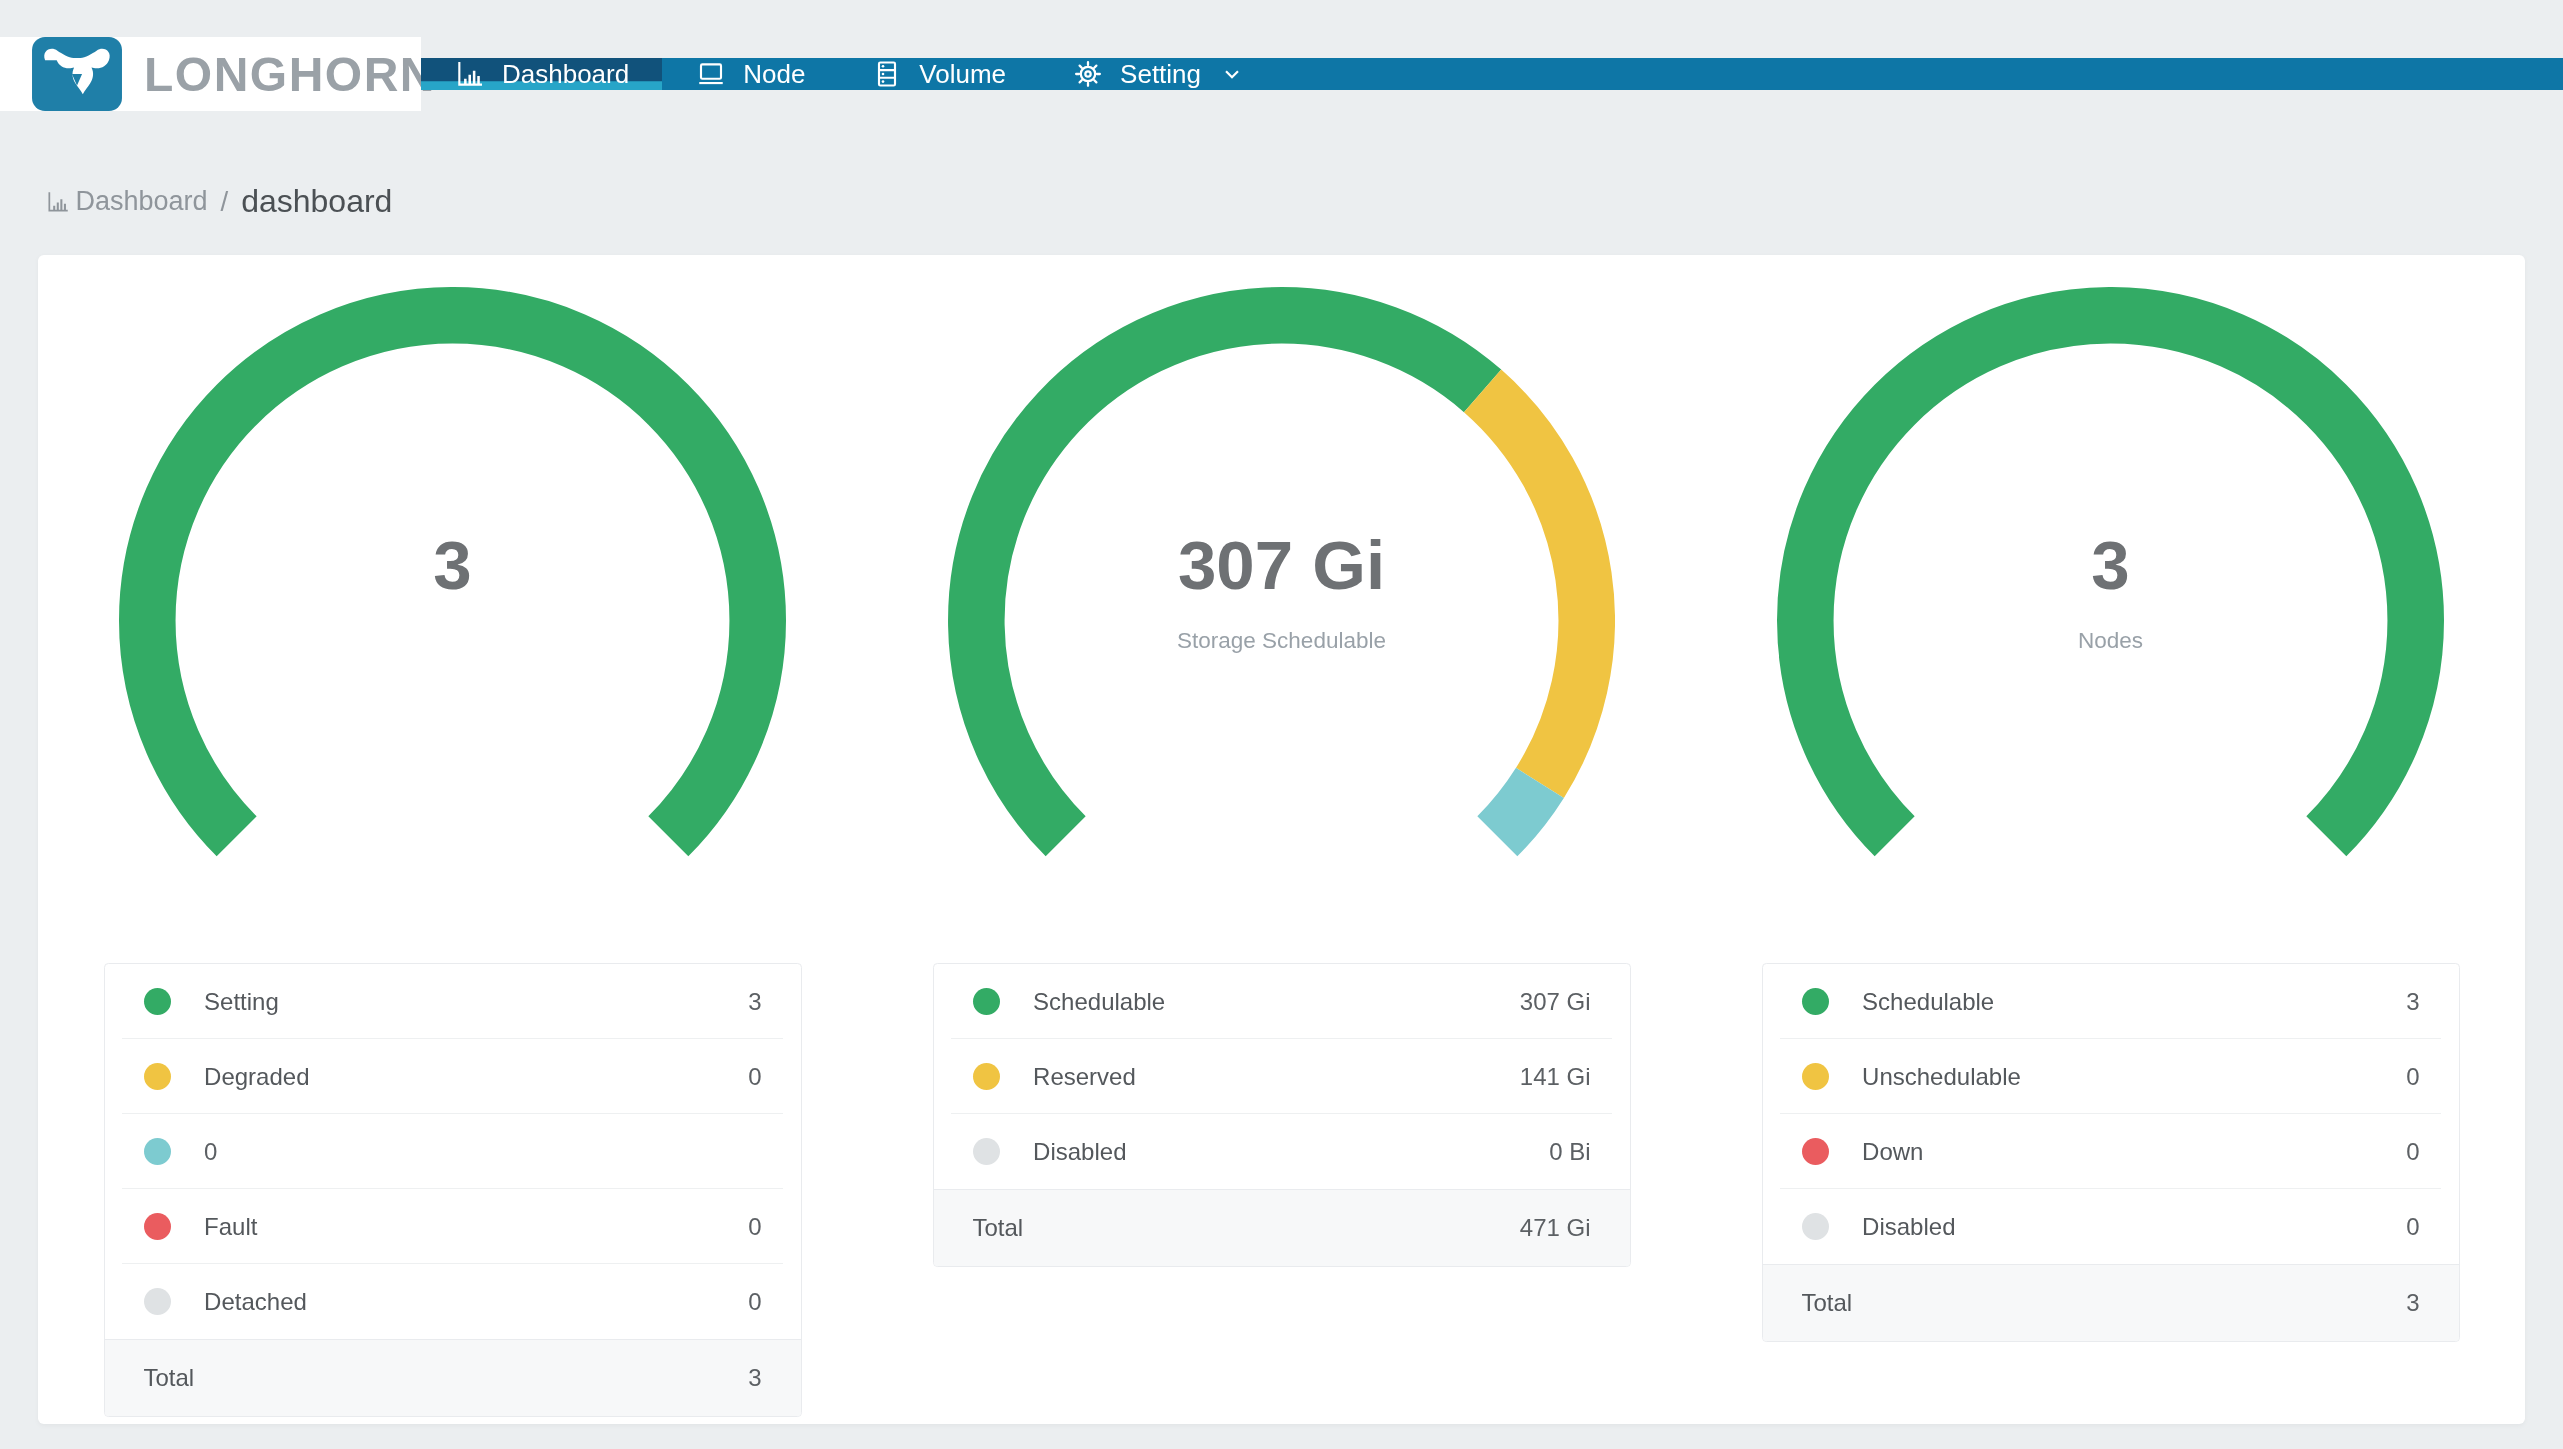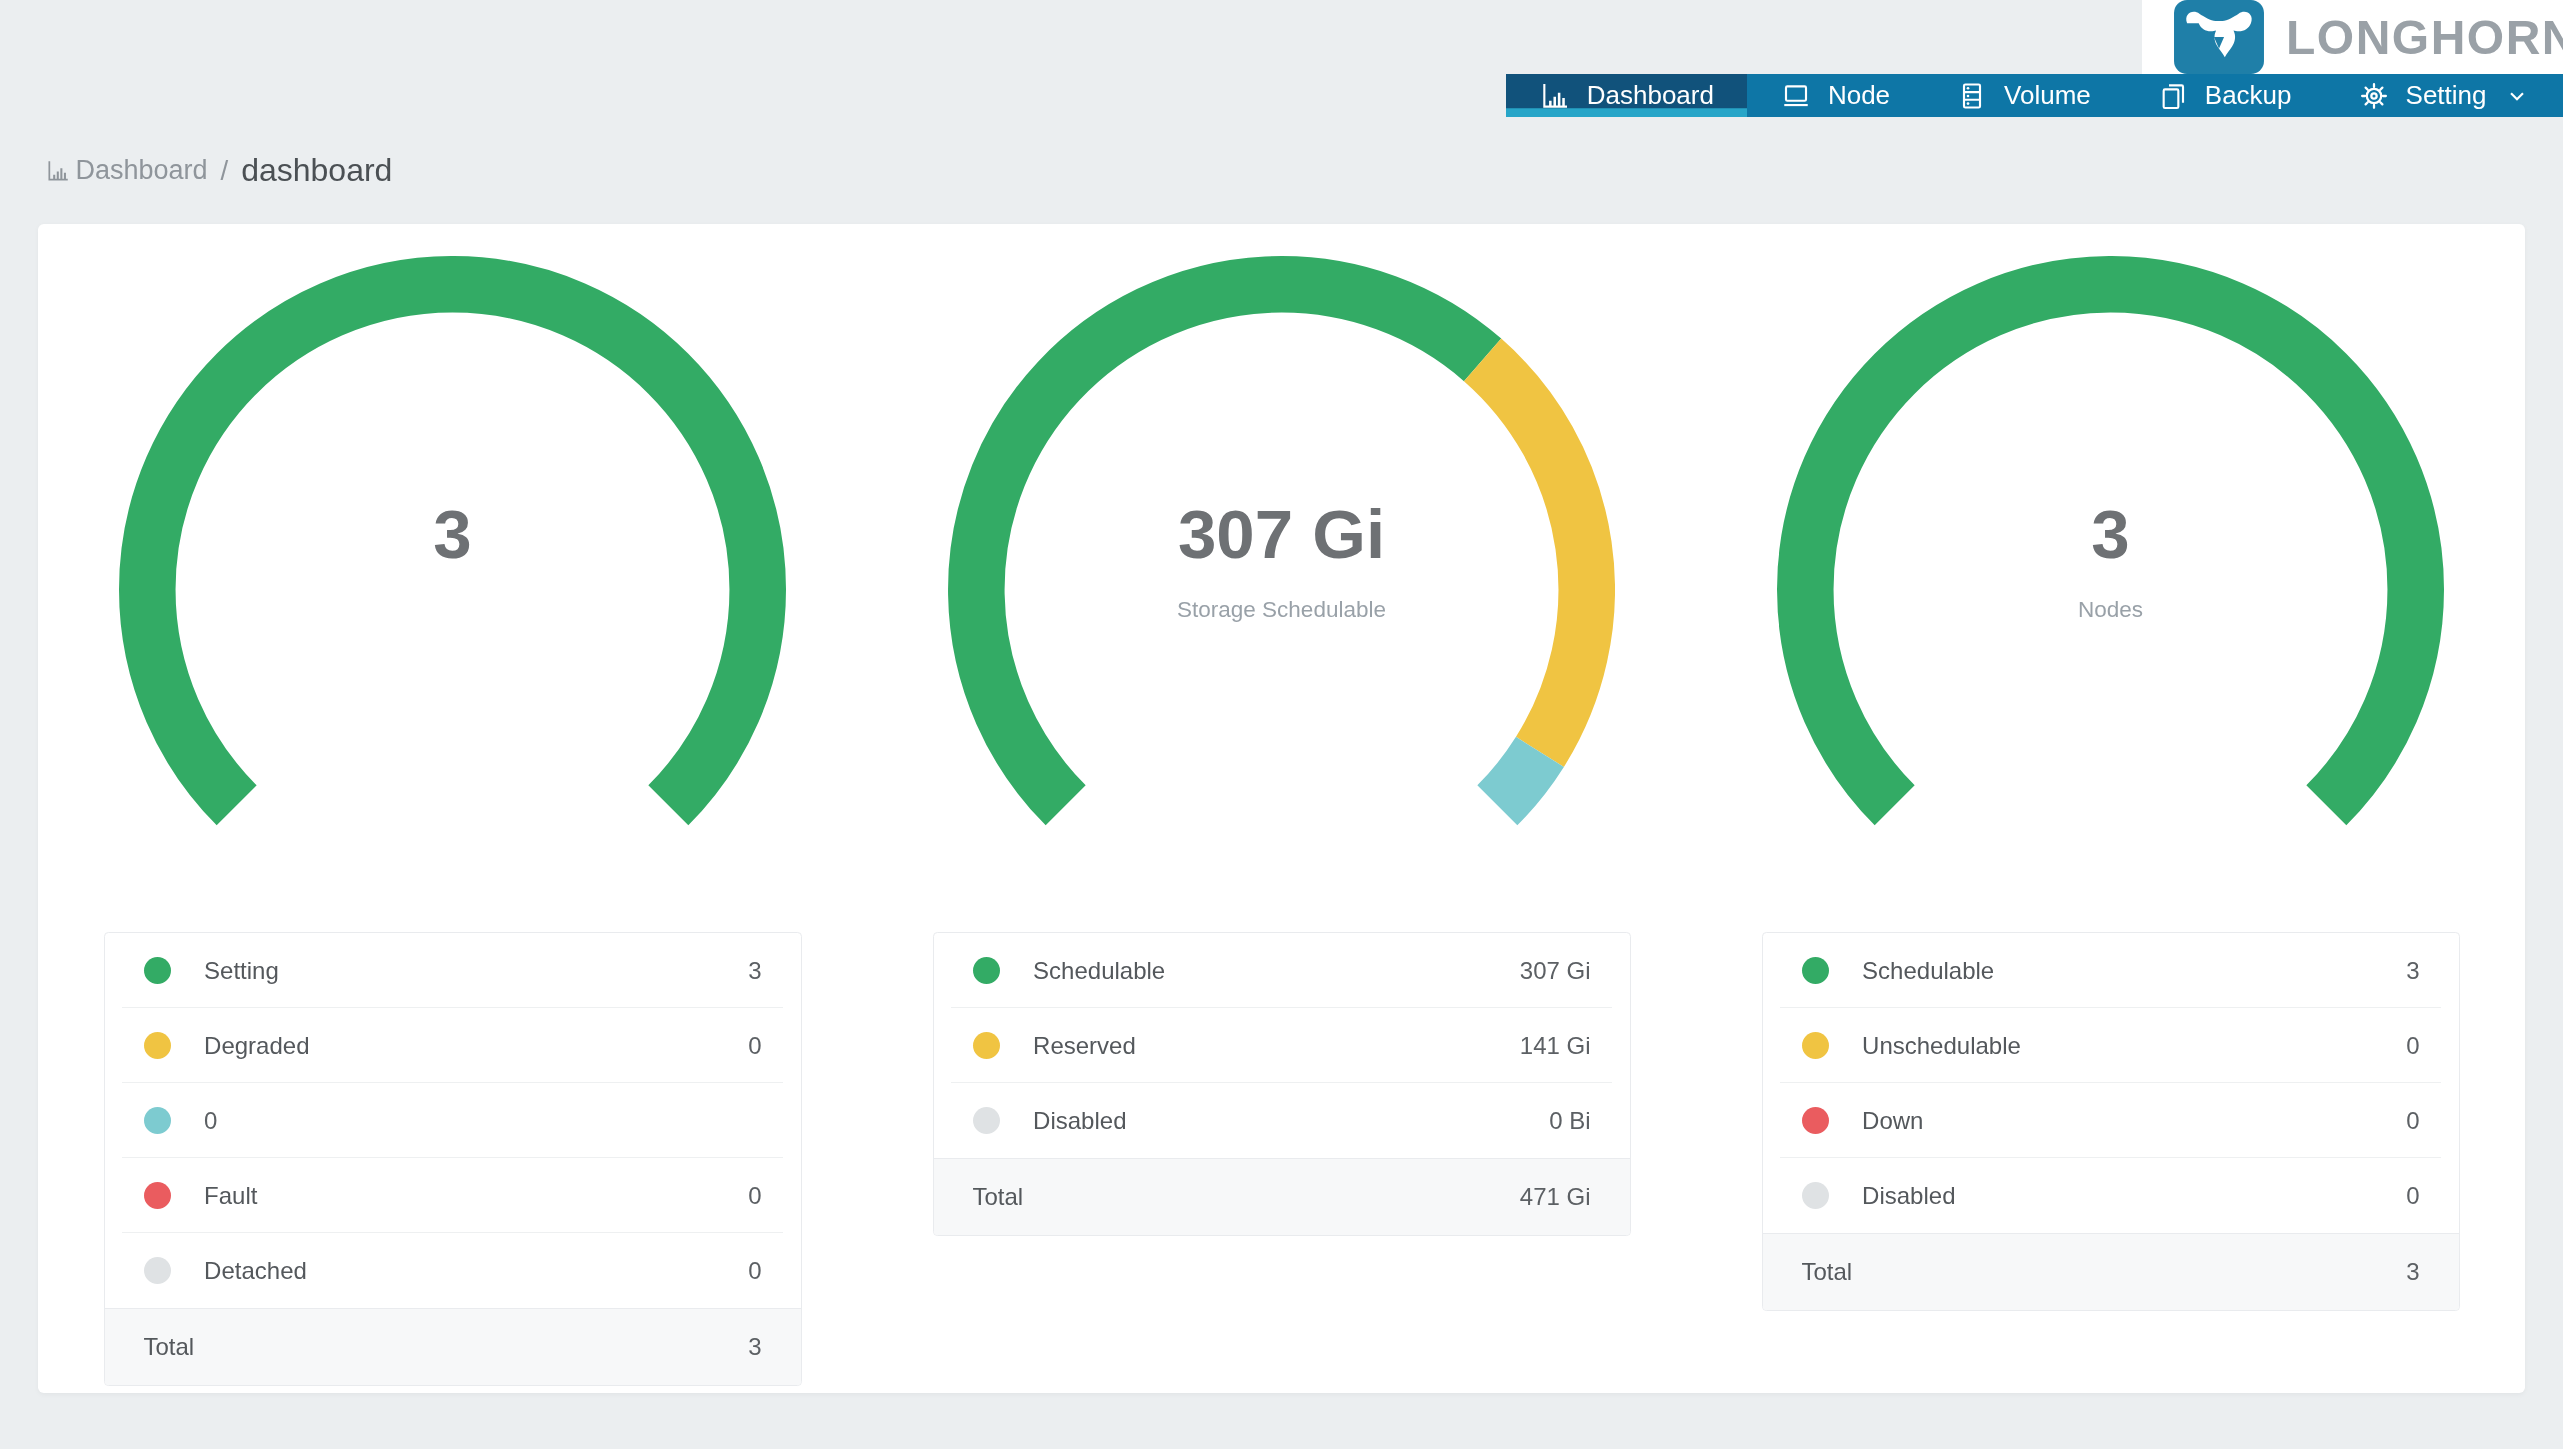--- a/index.html
+++ b/index.html
@@ -1,20 +1,20 @@
 <!DOCTYPE html>
 <html style="--page-bg: #ebeef0; --card-bg: #ffffff; --nav-bg: #0e76a6; --nav-active: #11527b; --nav-indicator: #27a5c8; --logo-bg: #1f7fa8; --brand-text: #9aa1a7; --value-text: #6e7174; --label-text: #99a1a8; --row-text: #54585c; --row-value: #5c6064; --tbl-border: #e9ebee; --sep: #eef0f1; --total-bg: #f7f8f9;font-size:11.6px"><head>
 <meta charset="utf-8">
 <style>
   * { margin:0; padding:0; box-sizing:border-box; }
   html,body { width:2563px; height:1449px; overflow:hidden;
     font-family:"Liberation Sans", sans-serif; background:var(--page-bg,#ebeef0); }
 
   
-  .navbar { height:117px; display:flex; align-items:flex-end;flex-direction:column; }
+  .navbar { height:148px; display:flex; align-items:center; }
   .logo-block { width:421px; background:#ffffff; display:flex; align-items:center;
     padding-left:32px; gap:22px; flex-shrink:0; }
   .logo-mark { width:90px; height:74px; flex-shrink:0; }
   .brand { font-size:48px; font-weight:700; letter-spacing:1.5px; color:var(--brand-text); }
   .nav-rest { flex:1; background:var(--nav-bg); display:flex; align-items:stretch; }
   .nav-item { display:flex; align-items:center; gap:16px; padding:0 33px;
     color:#ffffff; font-size:26px; cursor:pointer; }
   .nav-item.active { background:var(--nav-active); box-shadow: inset 0 -8.7px 0 var(--nav-indicator); }
   .nav-icon { width:32px; height:32px; display:block; }
   .chev { width:26px; height:26px; margin-left:1.5px; }
@@ -81,27 +81,20 @@
         <span class="nav-icon"><svg viewBox="0 0 24 24" width="100%" height="100%" fill="none" stroke="currentColor" stroke-width="1.6">
             <rect x="6" y="3.4" width="12" height="17.2" rx="1"></rect>
             <path d="M6 9.1h12M6 14.8h12"></path>
             <circle cx="9" cy="6.2" r="1" fill="currentColor" stroke="none"></circle>
             <circle cx="9" cy="12" r="1" fill="currentColor" stroke="none"></circle>
             <circle cx="9" cy="17.7" r="1" fill="currentColor" stroke="none"></circle>
           </svg></span>
         <span>Volume</span>
       </div>
       <div class="nav-item">
-        <span class="nav-icon"><svg viewBox="0 0 24 24" width="100%" height="100%" fill="none" stroke="currentColor" stroke-width="1.6">
-            <path d="M9 4h9.5a1 1 0 0 1 1 1v12"></path>
-            <rect x="5" y="7" width="11" height="14" rx="1"></rect>
-          </svg></span>
-        <span>Backup</span>
-      </div>
-      <div class="nav-item">
         <span class="nav-icon"><svg viewBox="0 0 24 24" width="100%" height="100%" fill="none" stroke="currentColor" stroke-width="1.7">
             <circle cx="12" cy="12" r="5.4"></circle>
             <circle cx="12" cy="12" r="2"></circle>
             <path stroke-linecap="round" d="M12 3.1v2.2M12 18.7v2.2M3.1 12h2.2M18.7 12h2.2M5.7 5.7l1.6 1.6M16.7 16.7l1.6 1.6M18.3 5.7l-1.6 1.6M7.3 16.7l-1.6 1.6"></path>
           </svg></span>
         <span>Setting</span>
         <span class="chev"><svg viewBox="0 0 24 24" width="100%" height="100%" fill="none" stroke="currentColor" stroke-width="2">
             <path d="M6.5 9.5l5.5 5.5 5.5-5.5"></path>
           </svg></span>
       </div>

